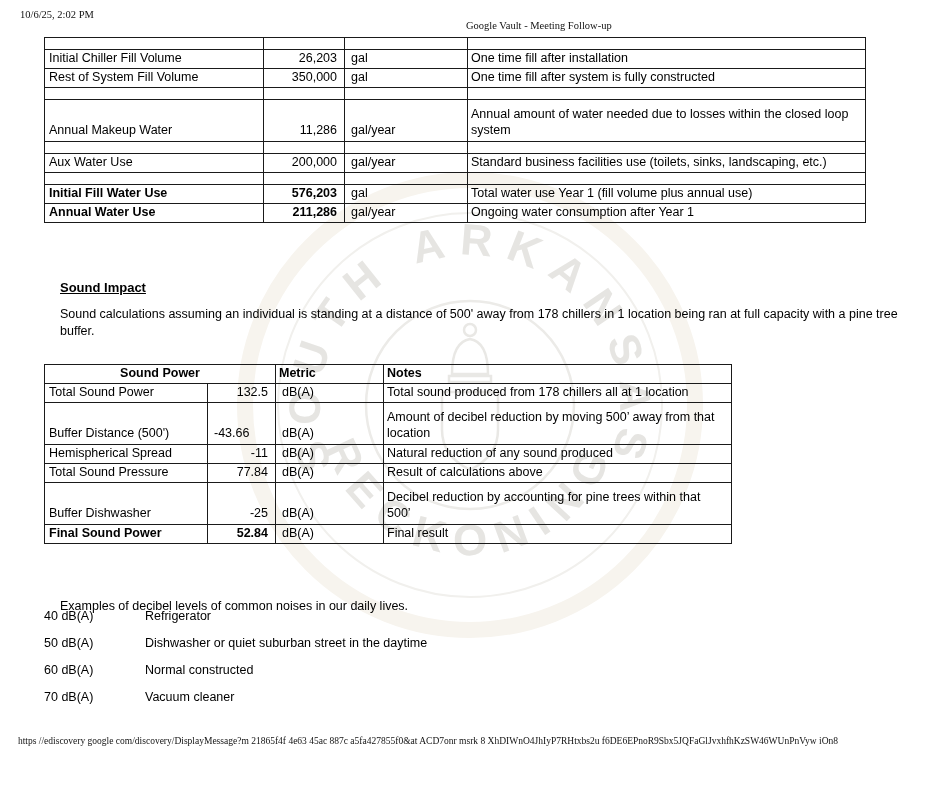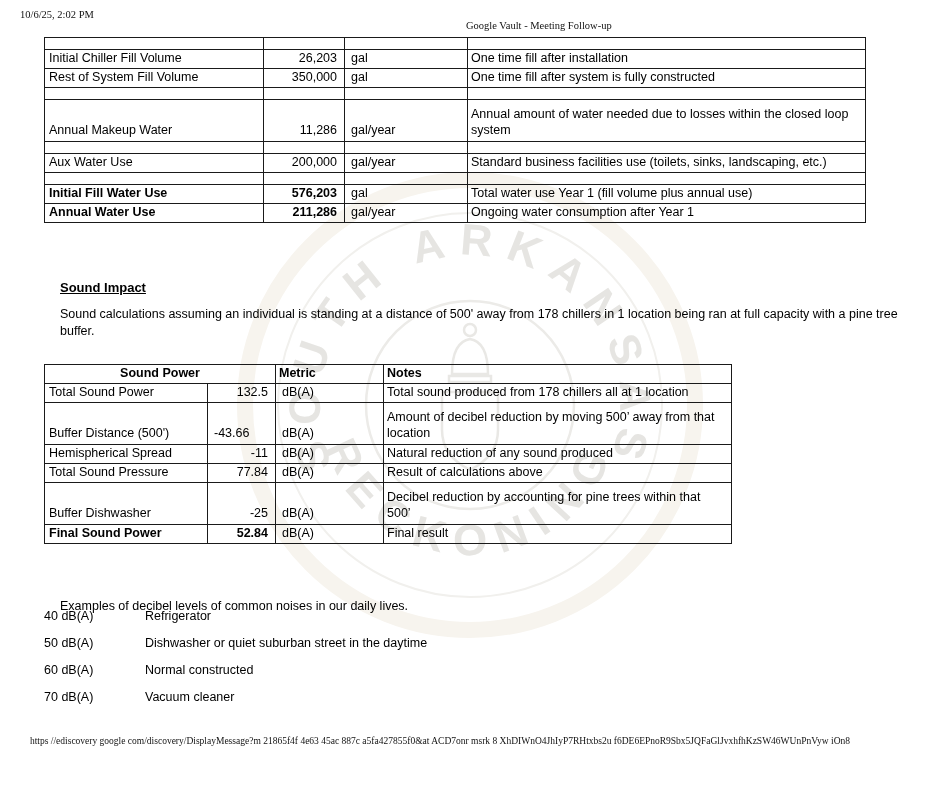--- a/index.html
+++ b/index.html
@@ -4,21 +4,21 @@
 <style>
   html,body{margin:0;padding:0;background:#ffffff;}
   .page{position:relative;width:940px;height:788px;background:#ffffff;overflow:hidden;
         font-family:"Liberation Sans",sans-serif;color:#000;}
   .layer{position:absolute;left:0;top:0;z-index:0;}
   .content{position:relative;z-index:1;}
 
   
   .hdr-left{position:absolute;left:20px;top:9px;font:10.5px "Liberation Serif",serif;color:#111;text-align:right;}
   .hdr-center{position:absolute;left:466px;top:20px;font:10.5px "Liberation Serif",serif;color:#111;}
-  .ftr{position:absolute;left:12px;top:736px;width:856px;text-align:center;
+  .ftr{position:absolute;left:0;top:736px;width:856px;text-align:center;
        font:9.5px "Liberation Serif",serif;color:#111;}
 
   
   .doc-table{position:absolute;border-collapse:collapse;table-layout:fixed;background:transparent;}
   .doc-table td,.doc-table th{border:1.2px solid #1a1a1a;font:12.5px/15.5px "Liberation Sans",sans-serif;
        padding:1px 4px;overflow:hidden;color:#000;background:transparent;}
   #water-table{left:44px;top:37px;width:821px;}
   #sound-table{left:44px;top:364px;width:687px;}
 
   tr.spacer td{height:11px;padding:0;}

